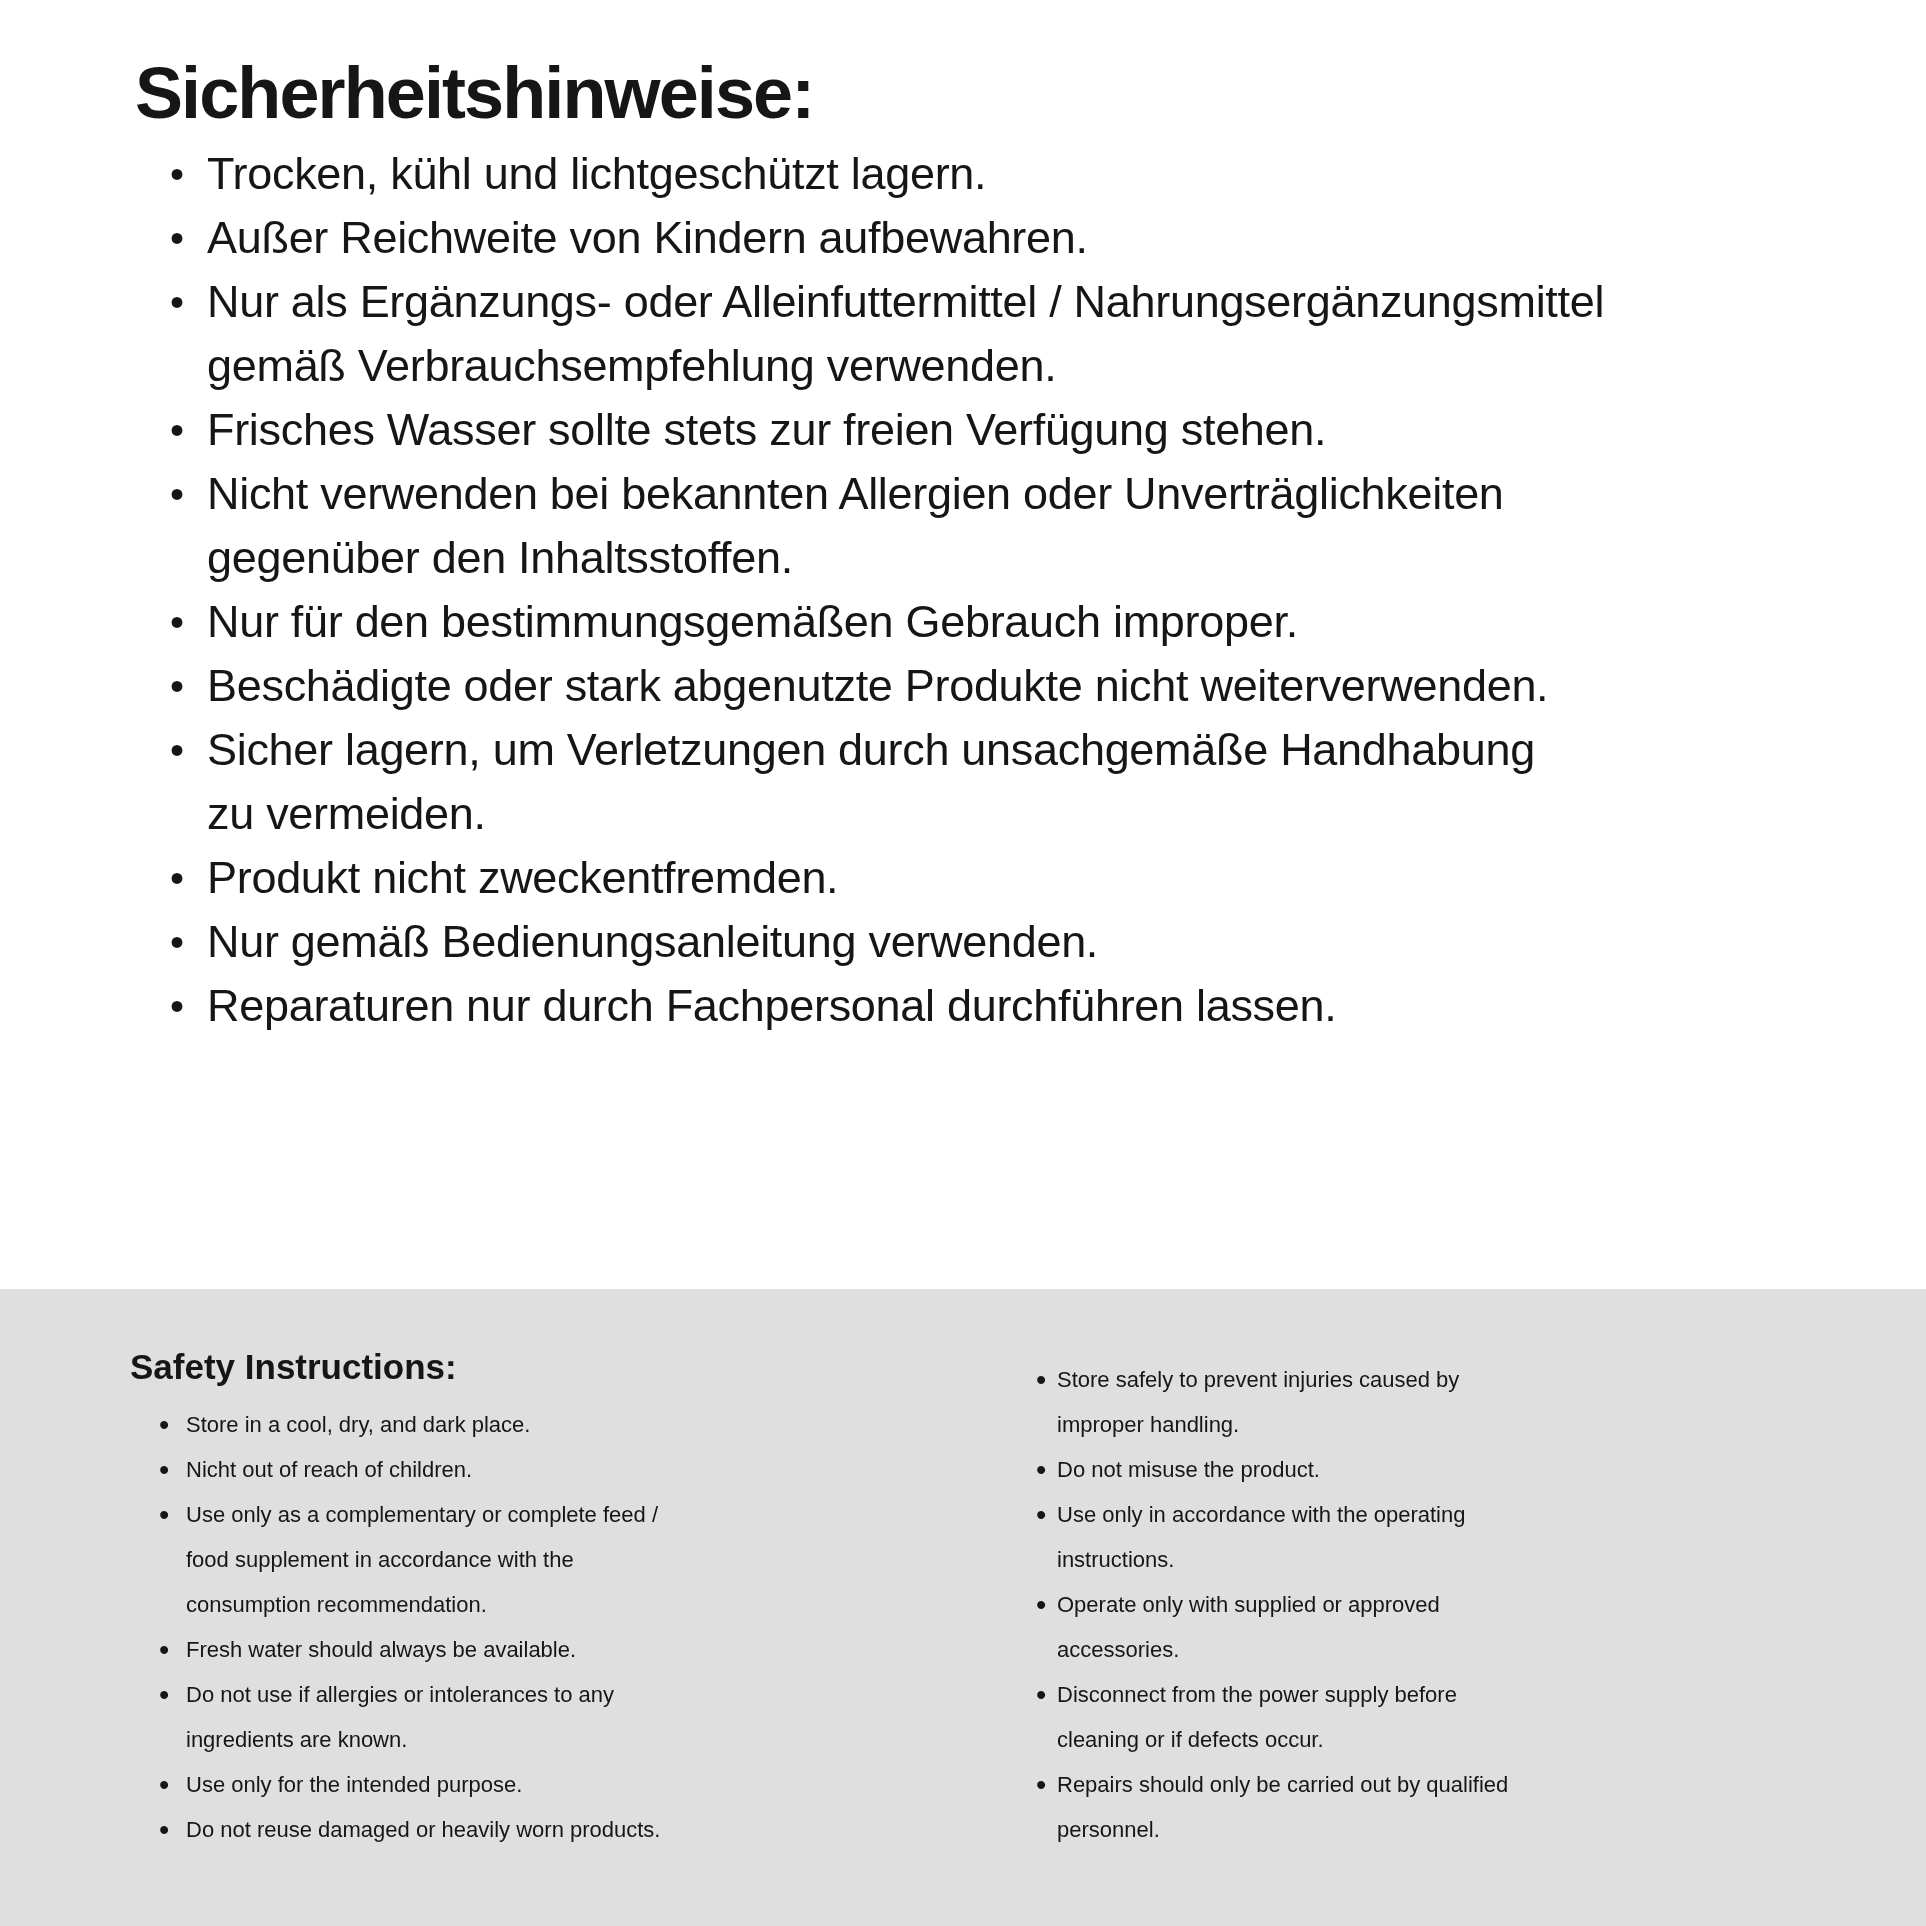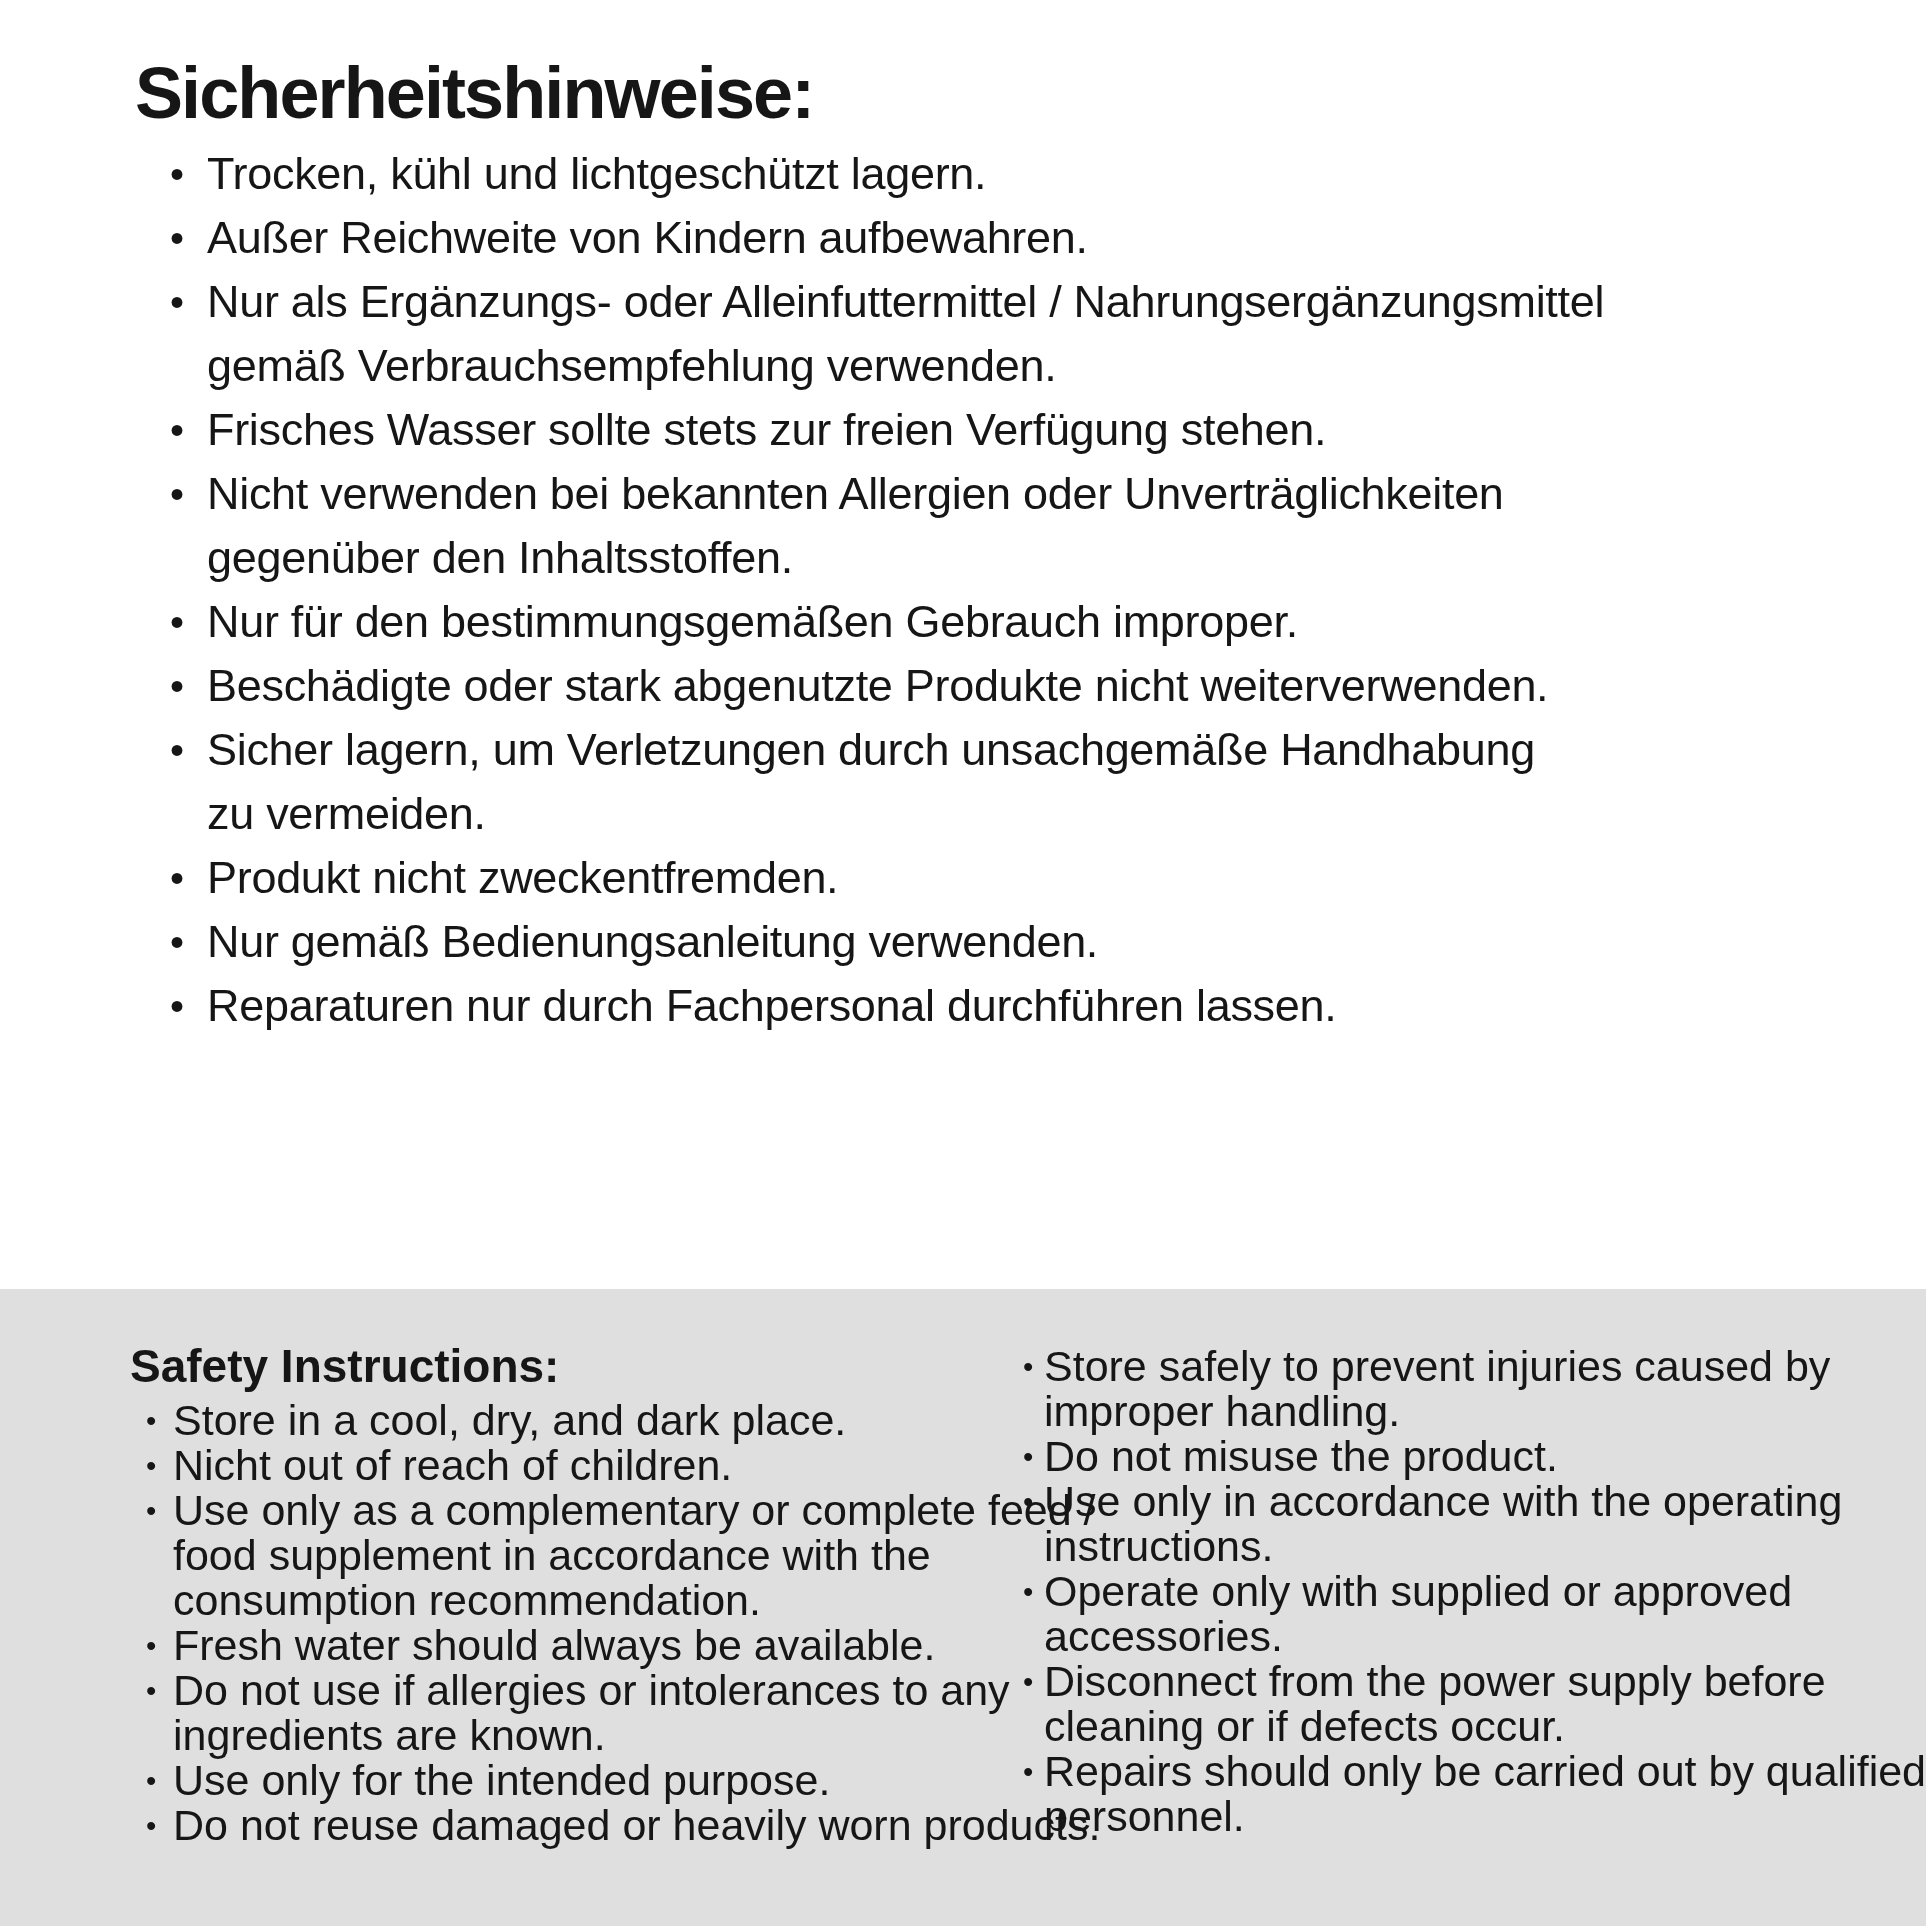--- a/index.html
+++ b/index.html
@@ -63,30 +63,30 @@
     top: 55px;
     width: 860px;
   }
   .en-col-right {
     position: absolute;
     left: 1023px;
     top: 55px;
     width: 886px;
   }
   .en-title {
-    font-size: 46px;
+    font-size: 35px;
     font-weight: 700;
     line-height: 45px;
     margin: 0 0 9px 0;
   }
   .en-list {
     list-style: none;
-    margin: 0;
+    margin: 13px;
     padding: 0;
-    font-size: 43px;
+    font-size: 22px;
     line-height: 45px;
   }
   .en-list li {
     position: relative;
     white-space: pre;
   }
   .en-col-left .en-list li { padding-left: 43px; }
   .en-col-left .en-list li::before {
     content: "\2022";
     position: absolute;

